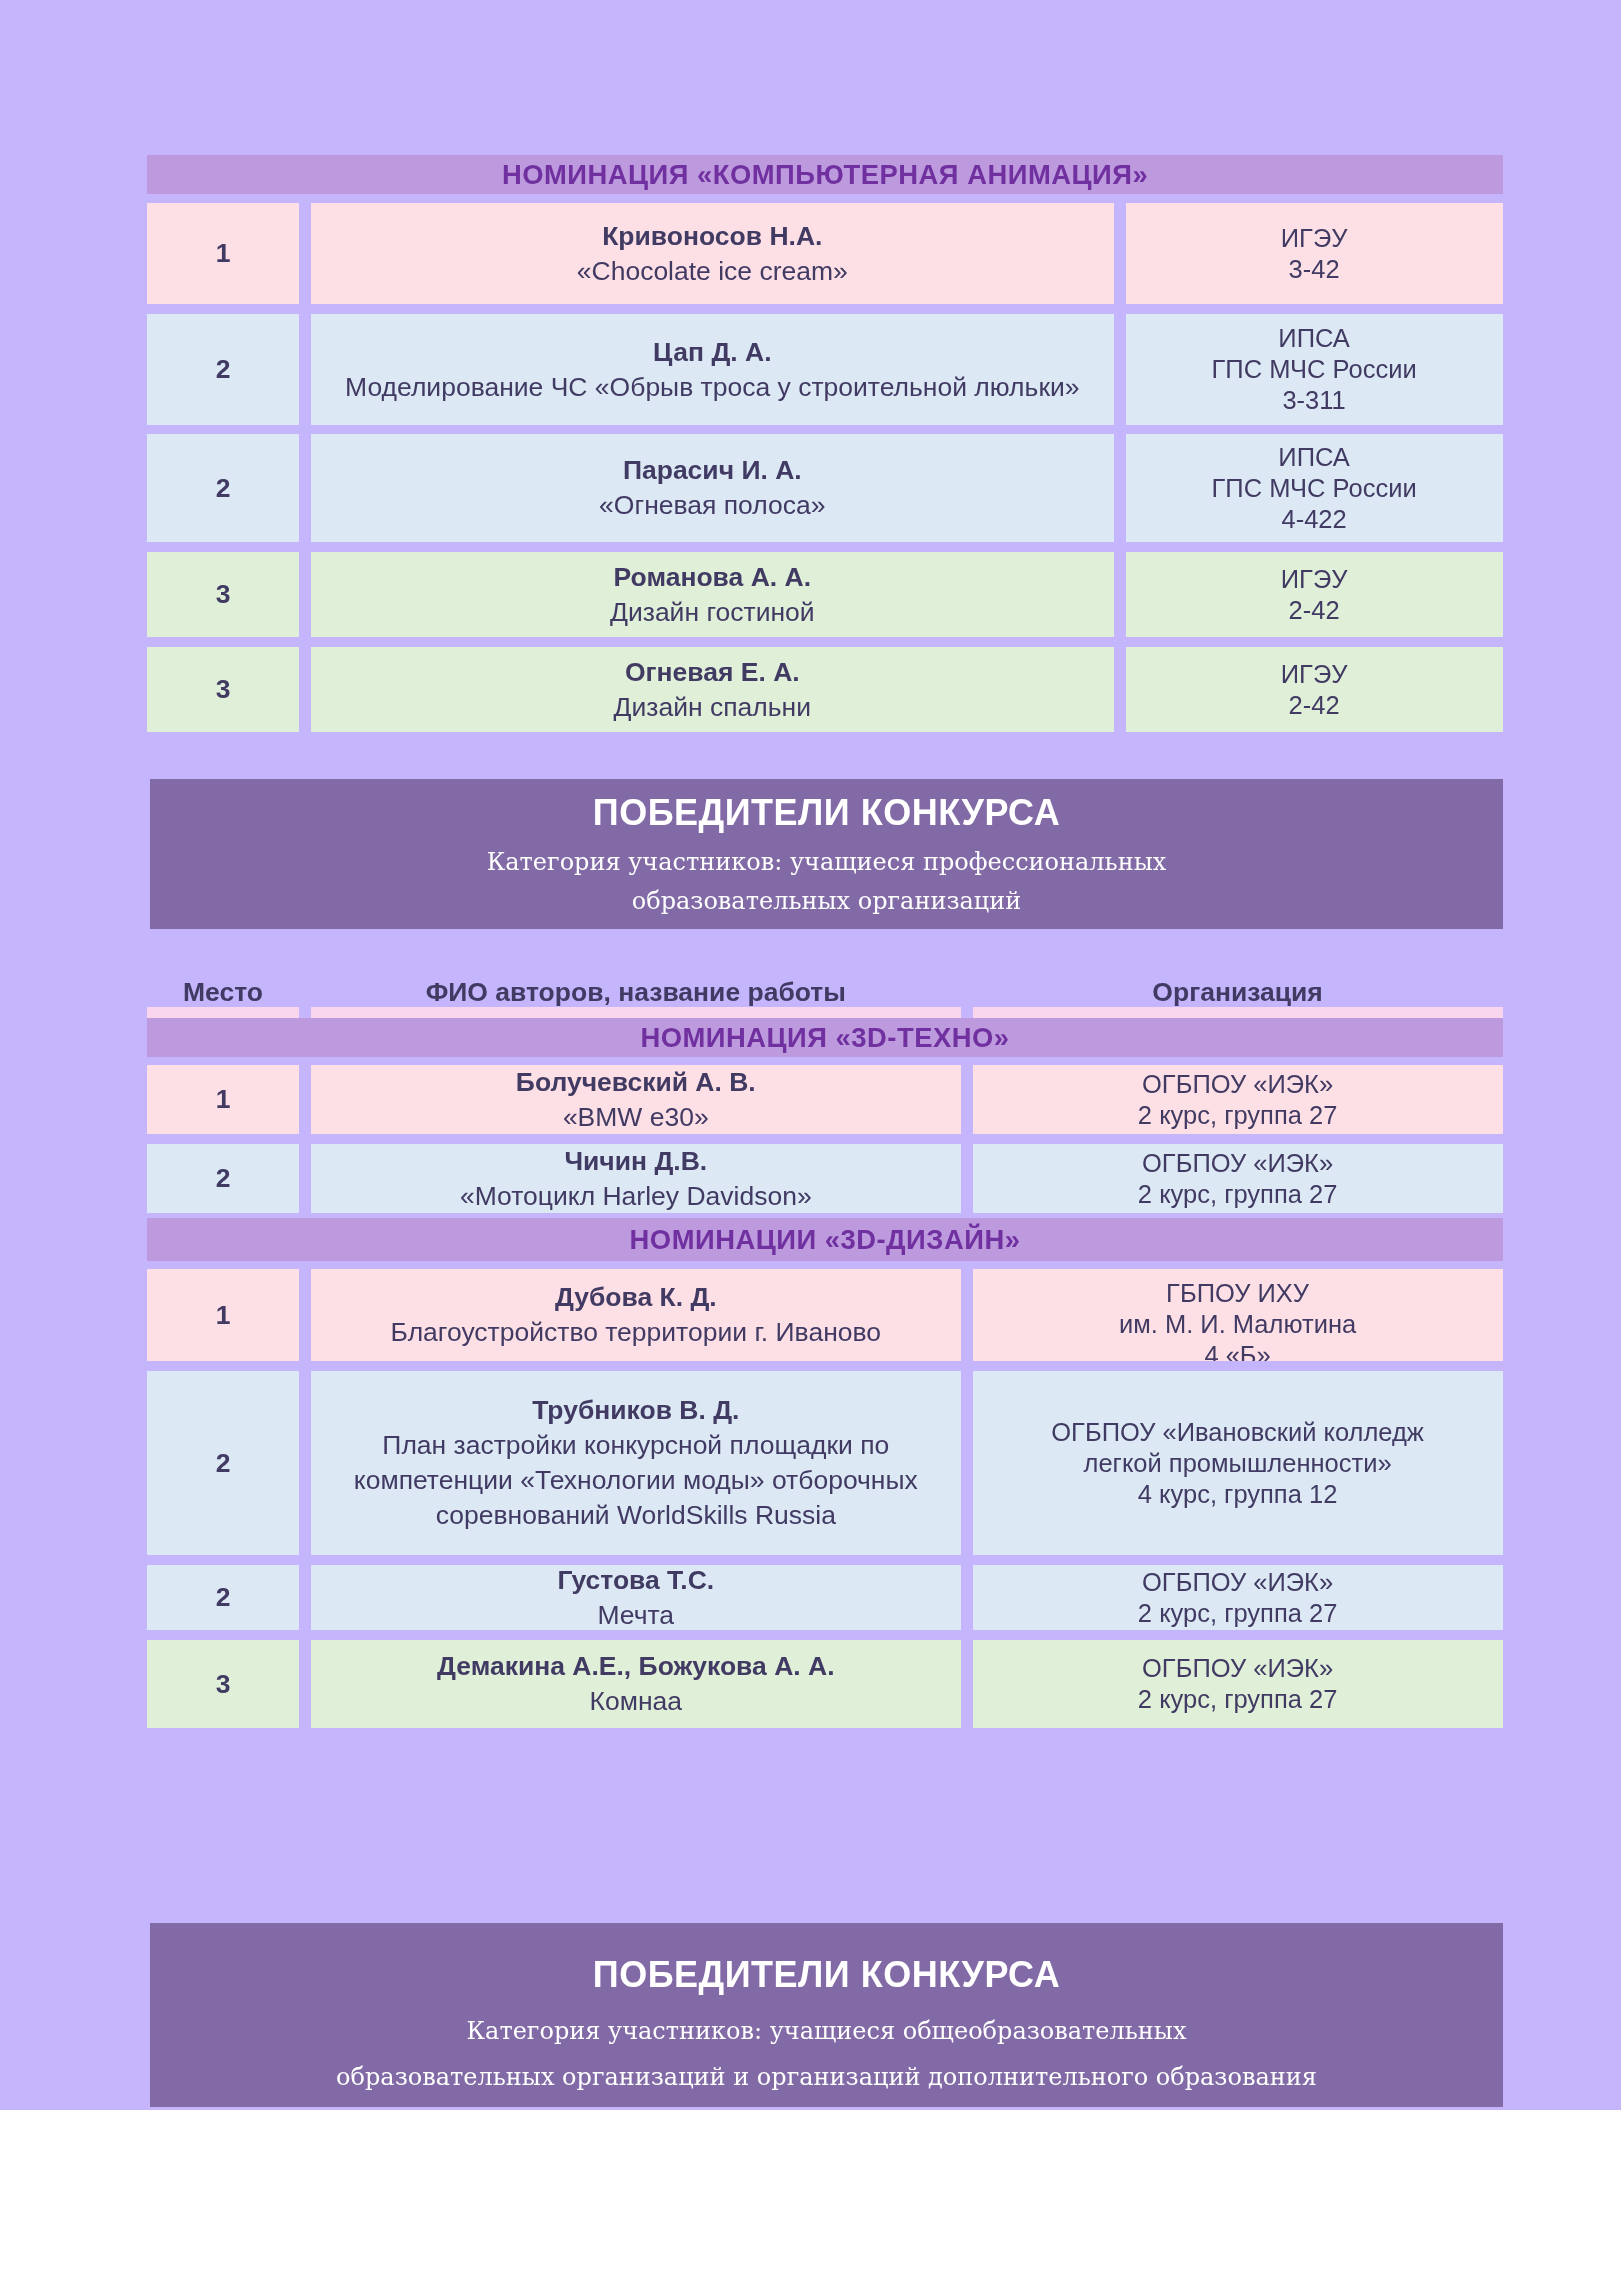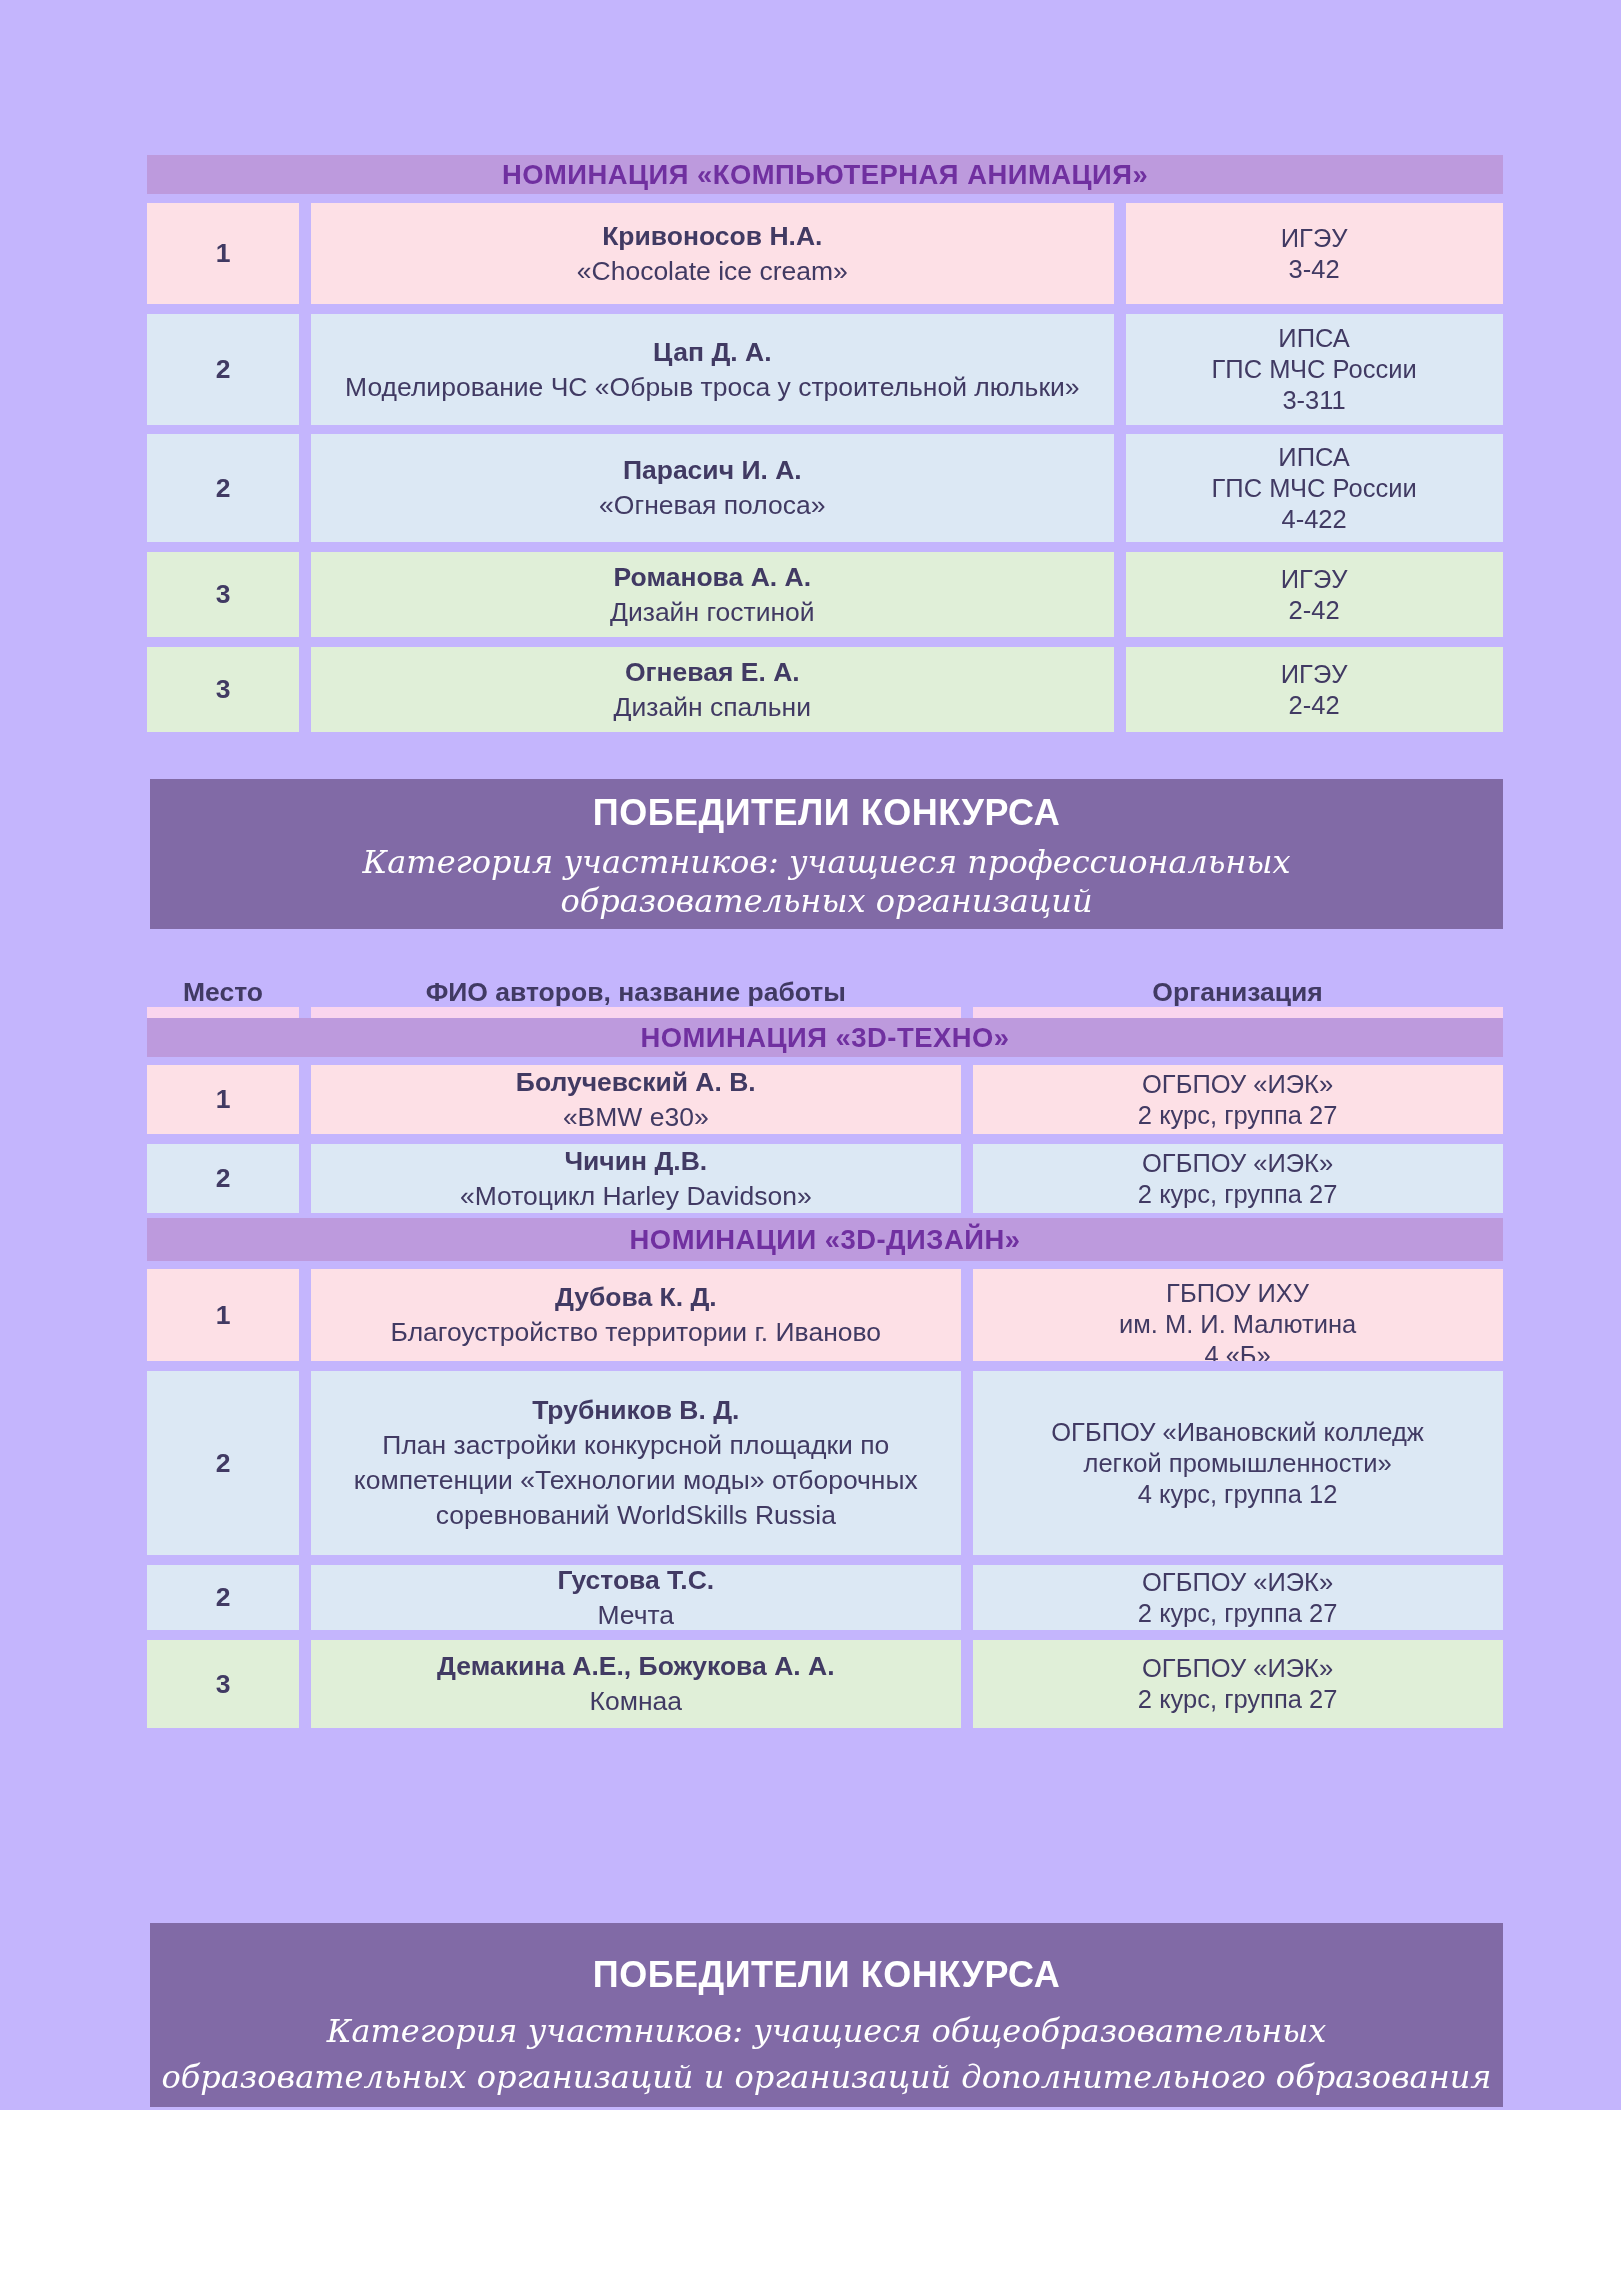--- a/index.html
+++ b/index.html
@@ -32,22 +32,22 @@
   .work-title{font-size:26.5px;line-height:35px;}
   .org-text{font-size:25.5px;line-height:31px;white-space:pre-line;}
   .top-align{justify-content:flex-start;padding-top:9px;}
   
   .banner{
     position:absolute;left:150px;width:1353px;background:#816aa6;color:#ffffff;
     text-align:center;box-sizing:border-box;
   }
   .banner-title{font-weight:bold;font-size:36px;letter-spacing:0.5px;}
   .banner-sub{
-    font-family:"DejaVu Serif", serif;font-style:italic;
-    font-size:32px;line-height:39px;
+    font-family:"DejaVu Serif", serif;
+    font-size:24px;line-height:39px;
   }
   
   .colhdr{position:absolute;left:147px;width:1356px;display:flex;column-gap:11.8px;}
   .colhdr .cell{background:transparent;font-weight:bold;font-size:26.5px;}
   
   .strip{position:absolute;left:147px;width:1356px;display:flex;column-gap:11.8px;height:11.8px;}
   .strip div{background:#fad5ee;height:11.8px;}
   
   .footer-line{position:absolute;left:127px;top:2156px;width:420px;height:2.9px;background:#1d2d7f;}
   .footer-text{

